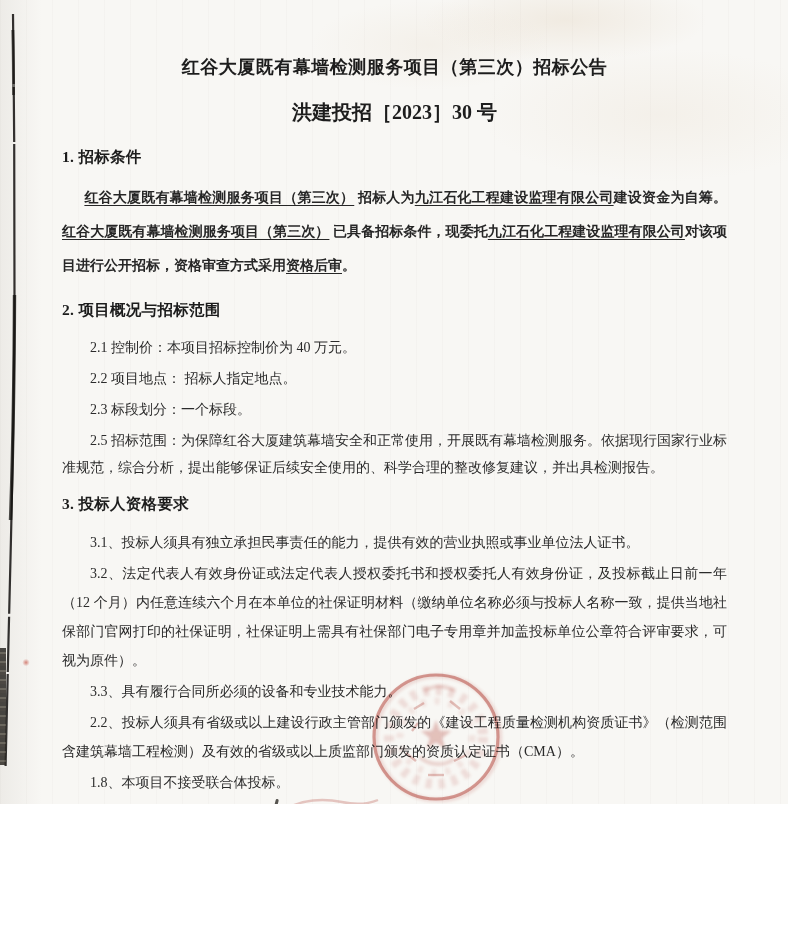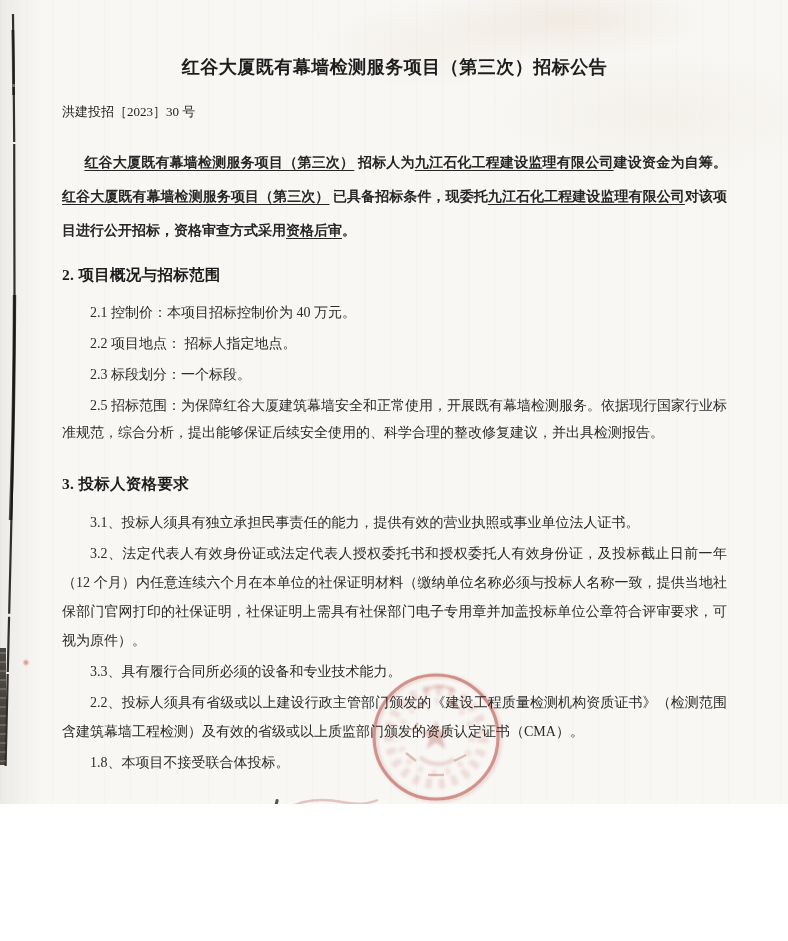--- a/index.html
+++ b/index.html
@@ -37,45 +37,45 @@
     margin: 0 0 21px 0;
     font-size: 18px;
     line-height: 26px;
     font-weight: 700;
     text-align: center;
     color: #1d1d1d;
     letter-spacing: 0.5px;
   }
   .doc-number {
     margin: 0 0 23px 0;
-    font-size: 13px;
+    font-size: 20px;
     line-height: 22px;
-    font-weight: 400;
-    text-align: left;
+    font-weight: 700;
+    text-align: center;
     color: #1d1d1d;
   }
   .section-heading {
     margin: 0 0 13px 0;
     font-size: 15.5px;
     line-height: 22px;
     font-weight: 700;
     color: #1c1c1c;
     letter-spacing: 0.3px;
   }
   .sec1-para {
     margin: 0 0 10px 0;
     font-size: 14px;
     line-height: 34px;
     text-align: justify;
     text-indent: 1.6em;
     font-weight: 600;
     color: #262626;
   }
   .sec1 { margin-bottom: 16px; }
-  .sec2 { margin-bottom: 27px; }
+  .sec2 { margin-bottom: 12px; }
   .item {
     margin: 0 0 2px 0;
     font-size: 14px;
     line-height: 29px;
     text-align: justify;
     text-indent: 2em;
     color: #2b2b2b;
     font-family: Liberation Serif, serif;
   }
   .sec2 .item { line-height: 27px; margin-bottom: 1px; }
@@ -142,20 +142,21 @@
   </svg>
   <div class="edge-strip"></div>
   <div class="red-speck"></div>
   <div class="stray-mark"></div>
 
   <div class="page">
     <h1 class="doc-title">红谷大厦既有幕墙检测服务项目（第三次）招标公告</h1>
     <div class="doc-number">洪建投招［2023］30 号</div>
 
     <div class="sec1">
+      <h2 class="section-heading">1. 招标条件</h2>
       <p class="sec1-para"><span class="u">红谷大厦既有幕墙检测服务项目（第三次）</span><span> 招标人为</span><span class="u">九江石化工程建设监理有限公司</span><span>建设资金为自筹。</span><span class="u">红谷大厦既有幕墙检测服务项目（第三次）</span><span> 已具备招标条件，现委托</span><span class="u">九江石化工程建设监理有限公司</span><span>对该项目进行公开招标，资格审查方式采用</span><span class="u">资格后审</span><span>。</span></p>
     </div>
 
     <div class="sec2">
       <h2 class="section-heading">2. 项目概况与招标范围</h2>
       <p class="item">2.1 控制价：本项目招标控制价为 40 万元。</p>
       <p class="item">2.2 项目地点： 招标人指定地点。</p>
       <p class="item">2.3 标段划分：一个标段。</p>
       <p class="item">2.5 招标范围：为保障红谷大厦建筑幕墙安全和正常使用，开展既有幕墙检测服务。依据现行国家行业标准规范，综合分析，提出能够保证后续安全使用的、科学合理的整改修复建议，并出具检测报告。</p>
     </div>

